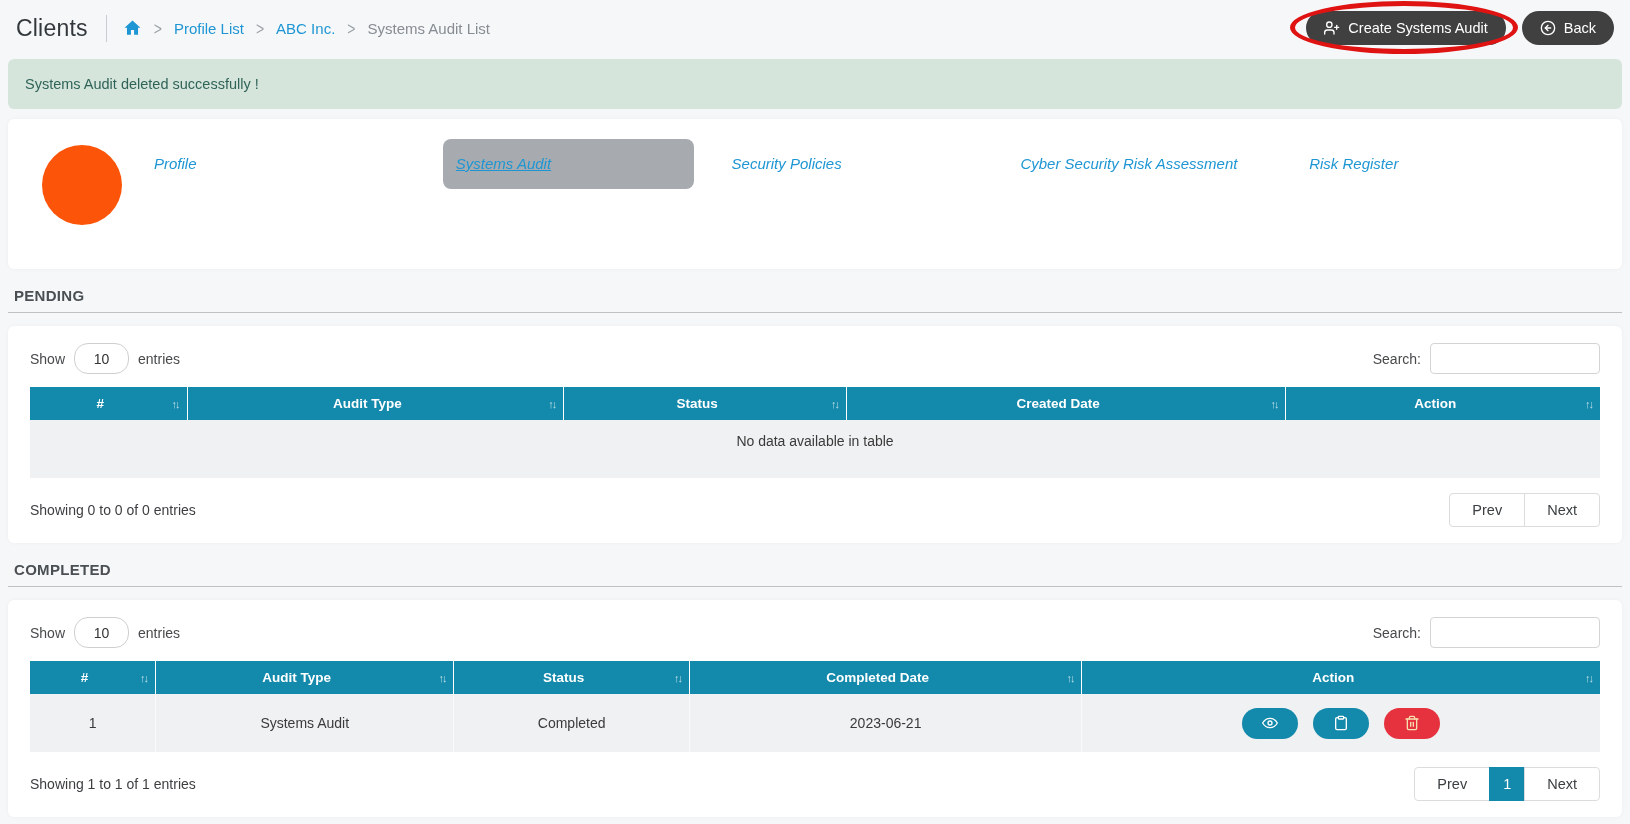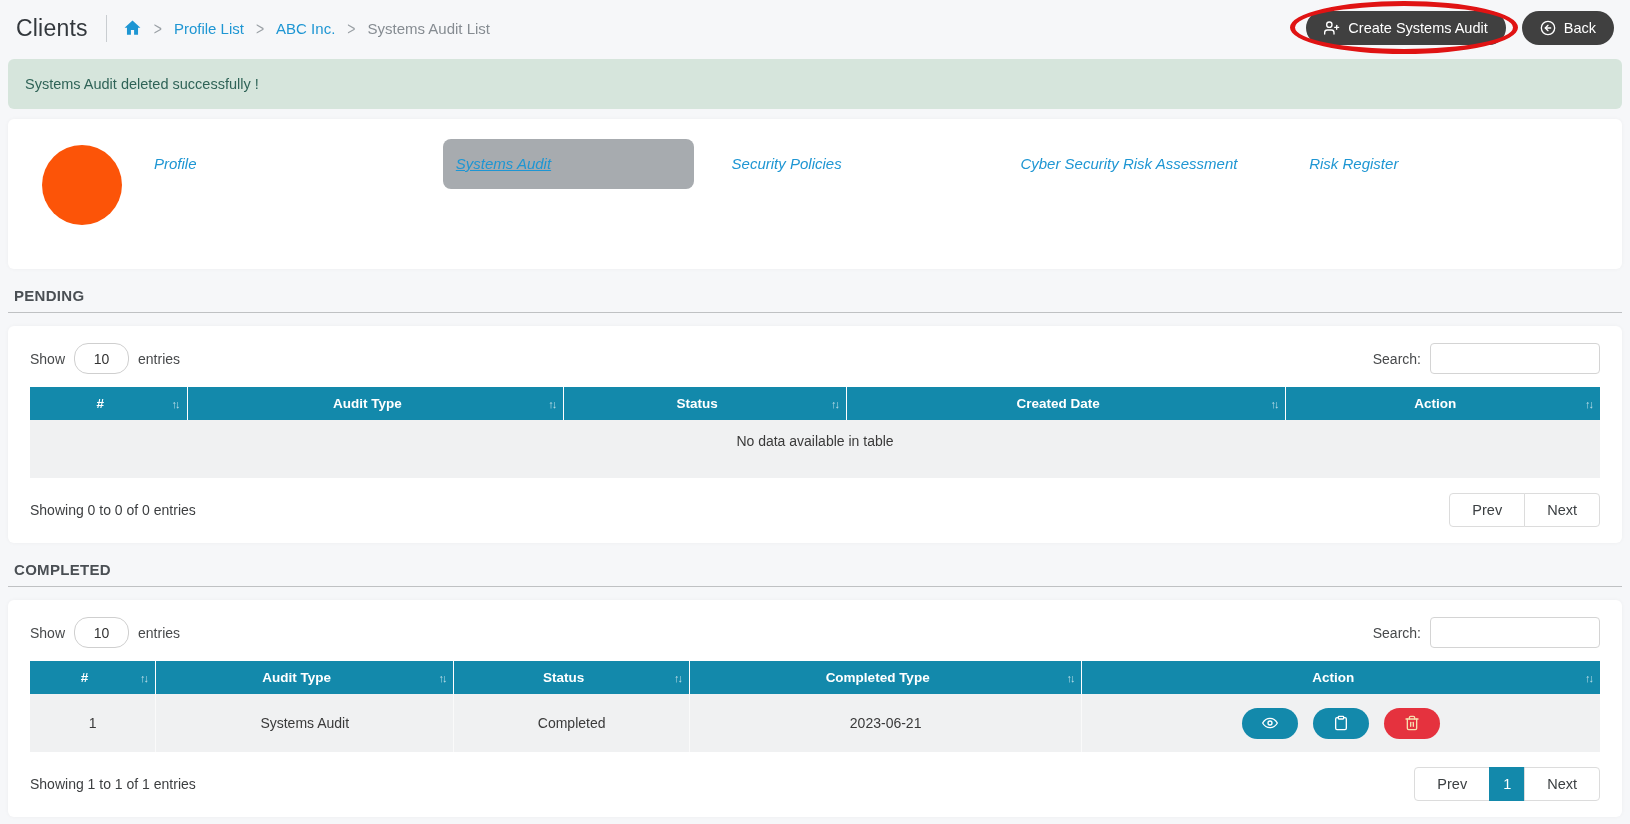--- a/index.html
+++ b/index.html
@@ -235,21 +235,21 @@
       <span>Search:</span>
       <input class="search-input" style="">
     </div>
   </div>
   <table class="dt">
     <thead>
       <tr>
         <th class="c-c0"><span>#</span><span class="sort-ic">↑↓</span></th>
         <th class="c-c1"><span>Audit Type</span><span class="sort-ic">↑↓</span></th>
         <th class="c-c2"><span>Status</span><span class="sort-ic">↑↓</span></th>
-        <th class="c-c3"><span>Completed Type</span><span class="sort-ic">↑↓</span></th>
+        <th class="c-c3"><span>Completed Date</span><span class="sort-ic">↑↓</span></th>
         <th class="c-c4"><span>Action</span><span class="sort-ic">↑↓</span></th>
       </tr>
     </thead>
     <tbody>
       <tr class="data-row">
         <td>1</td>
         <td>Systems Audit</td>
         <td>Completed</td>
         <td>2023-06-21</td>
         <td class="action-cell">

